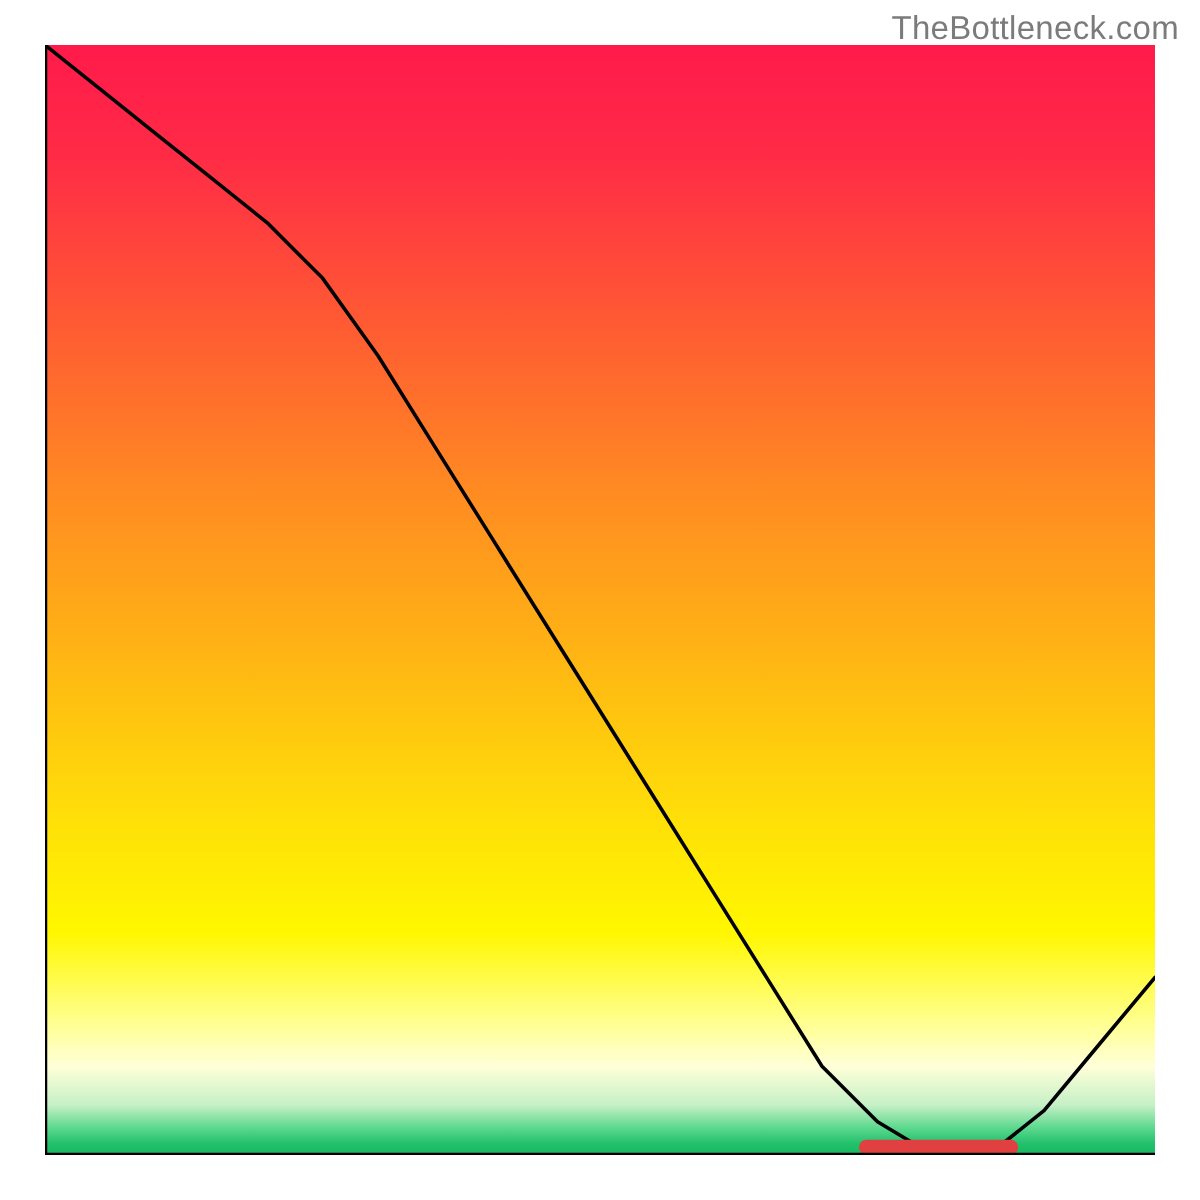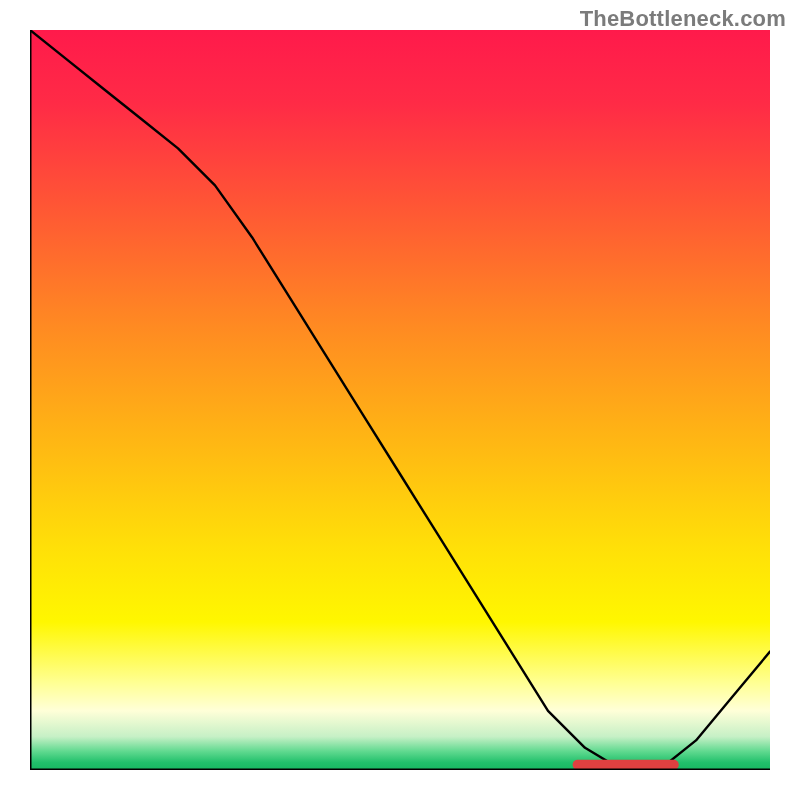--- a/index.html
+++ b/index.html
@@ -13,21 +13,21 @@
   .container {
     position: relative;
     width: 800px;
     height: 800px;
   }
   .watermark {
     position: absolute;
     top: 6px;
     right: 14px;
     font-size: 22px;
-    font-weight: 700;
+    font-weight: 400;
     color: #7b7b7b;
     letter-spacing: 0.2px;
   }
   .plot {
     position: absolute;
     left: 30px;
     top: 30px;
     width: 740px;
     height: 740px;
   }

